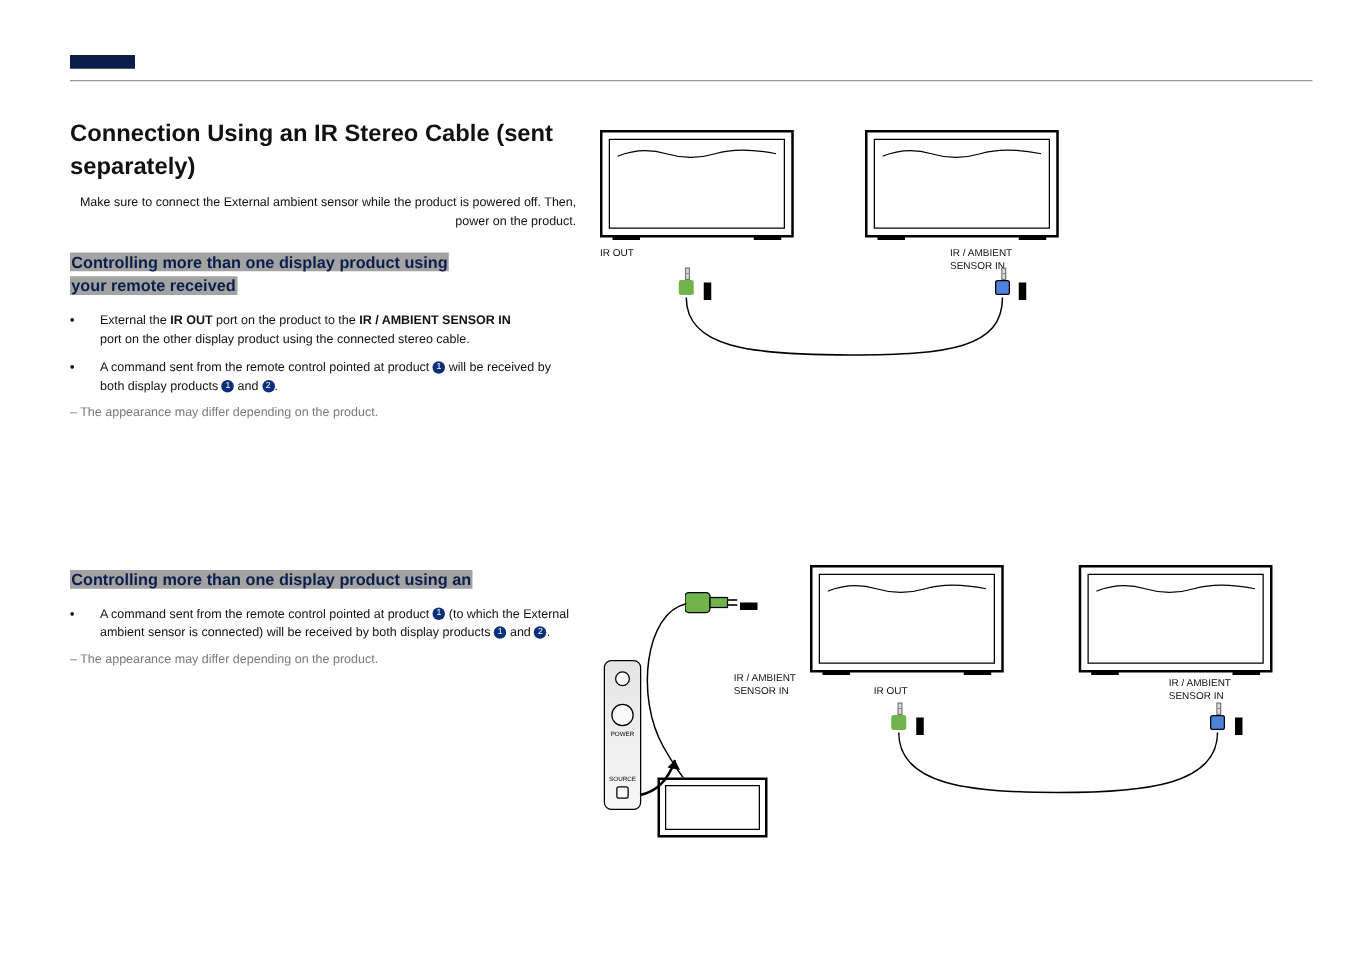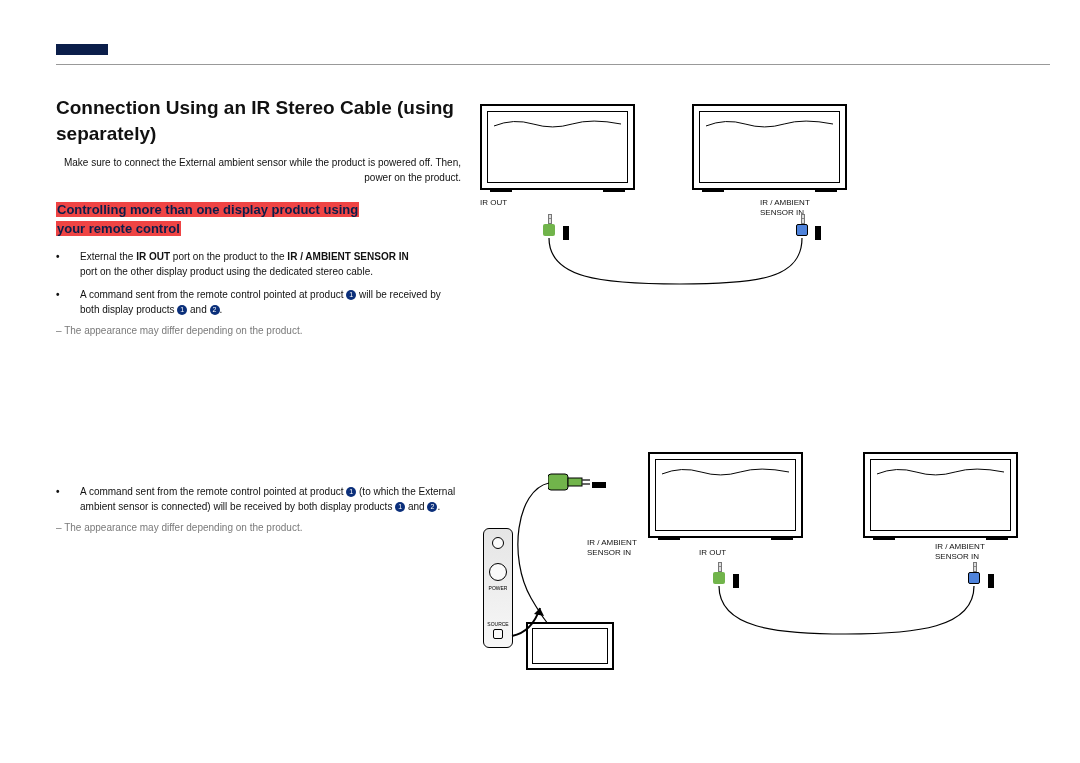--- a/index.html
+++ b/index.html
@@ -44,21 +44,21 @@
       color: #111;
       line-height: 1.45;
       text-align: right;
     }
     h2 {
       font-size: 13px;
       font-weight: bold;
       color: #0b1e4a;
       line-height: 1.45;
     }
-    .hl { background: #ef4444; display: inline; padding: 0 1px; }
+    .hl { background: #a3a3a3; display: inline; padding: 0 1px; }
     .sec2-outer { margin-top: 16px; }
     .step-list { margin-top: 10px; }
     .step {
       display: flex;
       gap: 8px;
       font-size: 10px;
       color: #111;
       line-height: 1.5;
       margin-bottom: 8px;
     }
@@ -215,51 +215,51 @@
     }
     .curved-arrow { position: absolute; }
   </style>
 </head>
 <body>
 
 <div class="accent-bar"></div>
 <div class="top-rule"></div>
 
 <div class="left-col">
-  <h1>Connection Using an IR Stereo Cable (using separately)</h1>
+  <h1>Connection Using an IR Stereo Cable (sent separately)</h1>
   <div class="small-body">Make sure to connect the External ambient sensor while the product is powered off. Then, power on the product.</div>
 
   <div class="sec2-outer">
     <h2>
       <span class="hl">Controlling more than one display product using</span><br>
-      <span class="hl">your remote control</span>
+      <span class="hl">your remote received</span>
     </h2>
 
     <div class="step-list">
       <div class="step">
         <span class="bullet-mark">•</span>
         <span>
-          <span>External the </span><b>IR OUT</b><span> port on the product to the </span><b>IR / AMBIENT SENSOR IN</b><br><span> port on the other display product using the dedicated stereo cable.</span>
+          <span>External the </span><b>IR OUT</b><span> port on the product to the </span><b>IR / AMBIENT SENSOR IN</b><br><span> port on the other display product using the connected stereo cable.</span>
         </span>
       </div>
       <div class="step">
         <span class="bullet-mark">•</span>
         <span>
           <span>A command sent from the remote control pointed at product </span><span class="badge">1</span><span> will be received by both display products </span><span class="badge">1</span><span> and </span><span class="badge">2</span><span>.</span>
         </span>
       </div>
     </div>
 
     <div class="note-line note-prefix"><span>The appearance may differ depending on the product.</span></div>
   </div>
 </div>
 
 <div class="section2-block">
   <h2>
-    <br>
+    <span class="hl">Controlling more than one display product using an</span><br>
   </h2>
   <div class="step-list">
     <div class="step">
       <span class="bullet-mark">•</span>
       <span>
         <span>A command sent from the remote control pointed at product </span><span class="badge">1</span><span> (to which the External ambient sensor is connected) will be received by both display products </span><span class="badge">1</span><span> and </span><span class="badge">2</span><span>.</span>
       </span>
     </div>
   </div>
   <div class="note-line note-prefix"><span>The appearance may differ depending on the product.</span></div>

